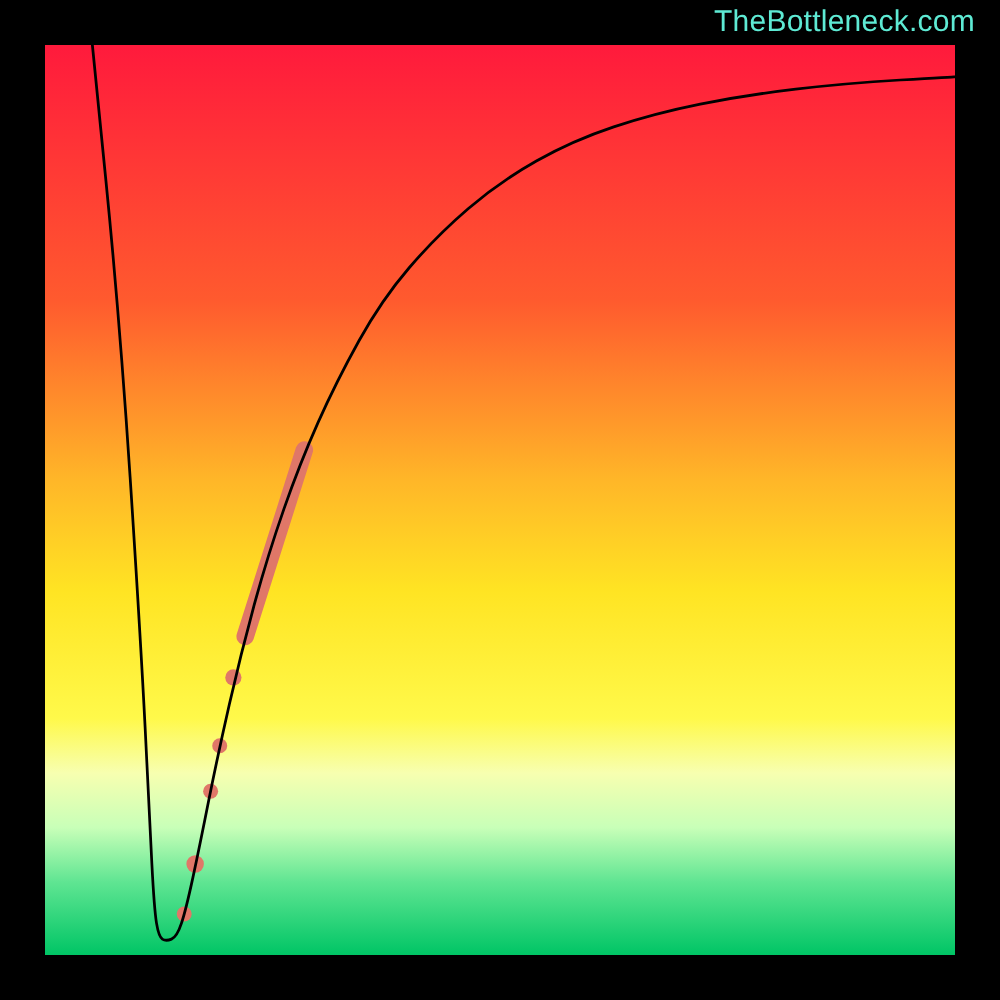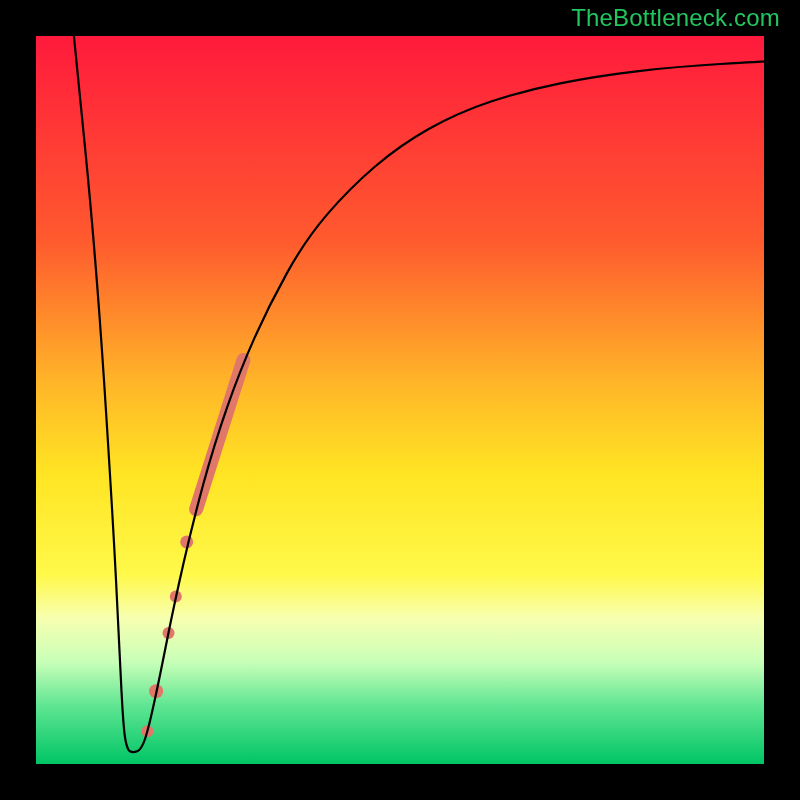--- a/index.html
+++ b/index.html
@@ -14,21 +14,21 @@
   .frame {
     position: relative;
     width: 800px;
     height: 800px;
     background: #000;
   }
   .watermark {
     position: absolute;
     top: 4px;
     right: 20px;
-    color: #22c55e;
+    color: #5eead4;
     font-size: 24px;
     font-weight: 500;
     letter-spacing: 0.2px;
   }
   svg {
     display: block;
   }
 </style>
 </head>
 <body>

